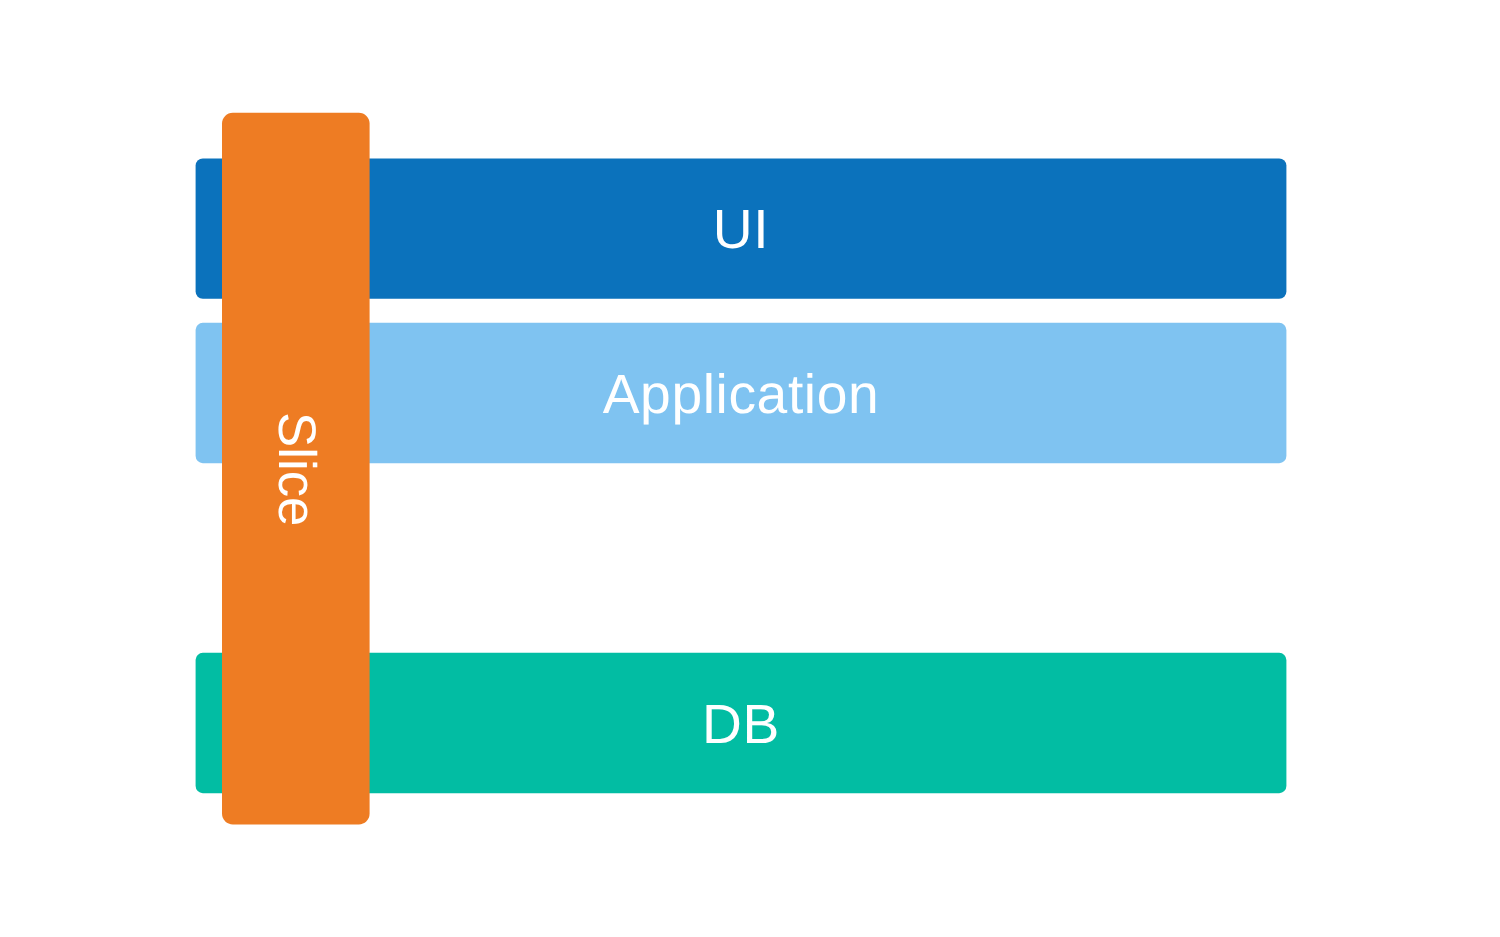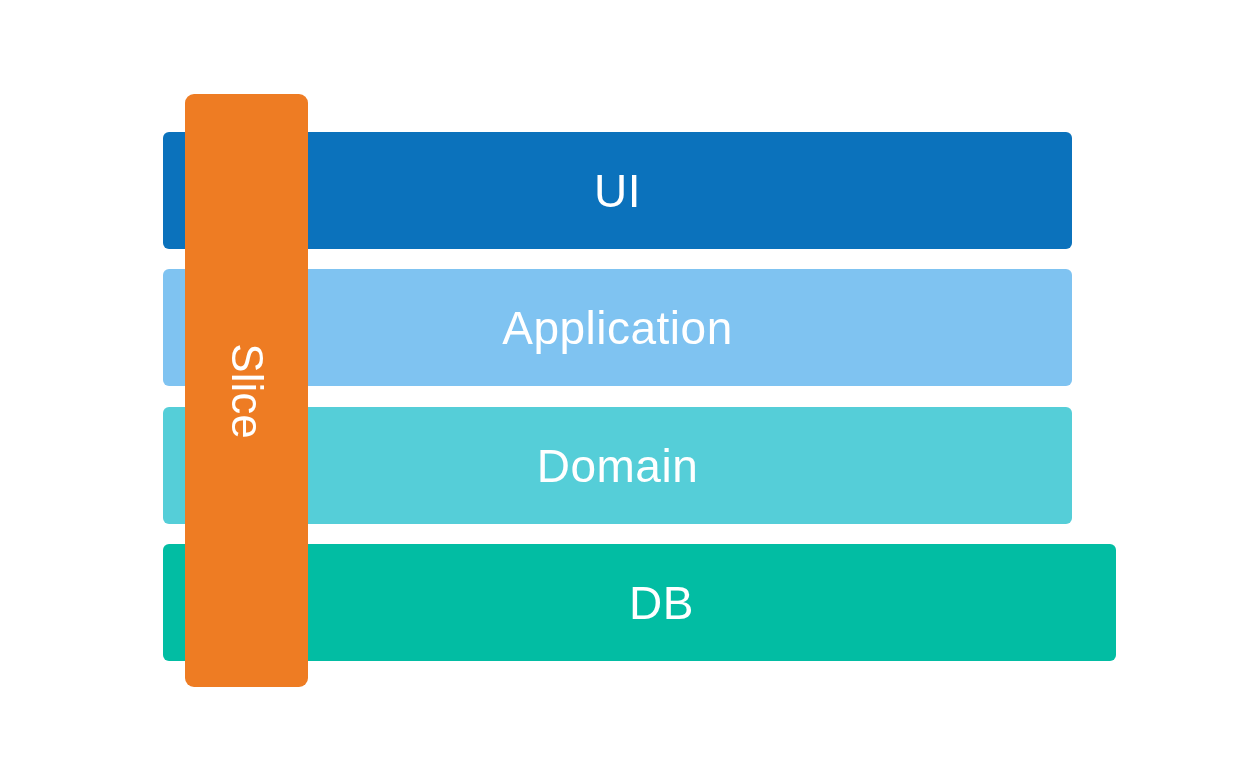--- a/index.html
+++ b/index.html
@@ -65,25 +65,22 @@
 <div id="canvas">
 
   <div id="layer-0" class="layer-bar" style="background: rgb(11, 114, 188);">
     <span class="layer-label">UI</span>
   </div>
 
   <div id="layer-1" class="layer-bar" style="background: rgb(127, 195, 241);">
     <span class="layer-label">Application</span>
   </div>
 
-  <div id="layer-2" class="layer-bar" style="background: rgb(85, 206, 216);">
-    <span class="layer-label">Domain</span>
-  </div>
 
-  <div id="layer-3" class="layer-bar" style="background: rgb(2, 189, 163); padding-left: 44px;">
+  <div id="layer-3" class="layer-bar" style="background: rgb(2, 189, 163);">
     <span class="layer-label">DB</span>
   </div>
 
   <div class="slice-bar" style="background: rgb(238, 124, 35);">
     <span class="slice-label">Slice</span>
   </div>
 
 </div>
 
 </body></html>

